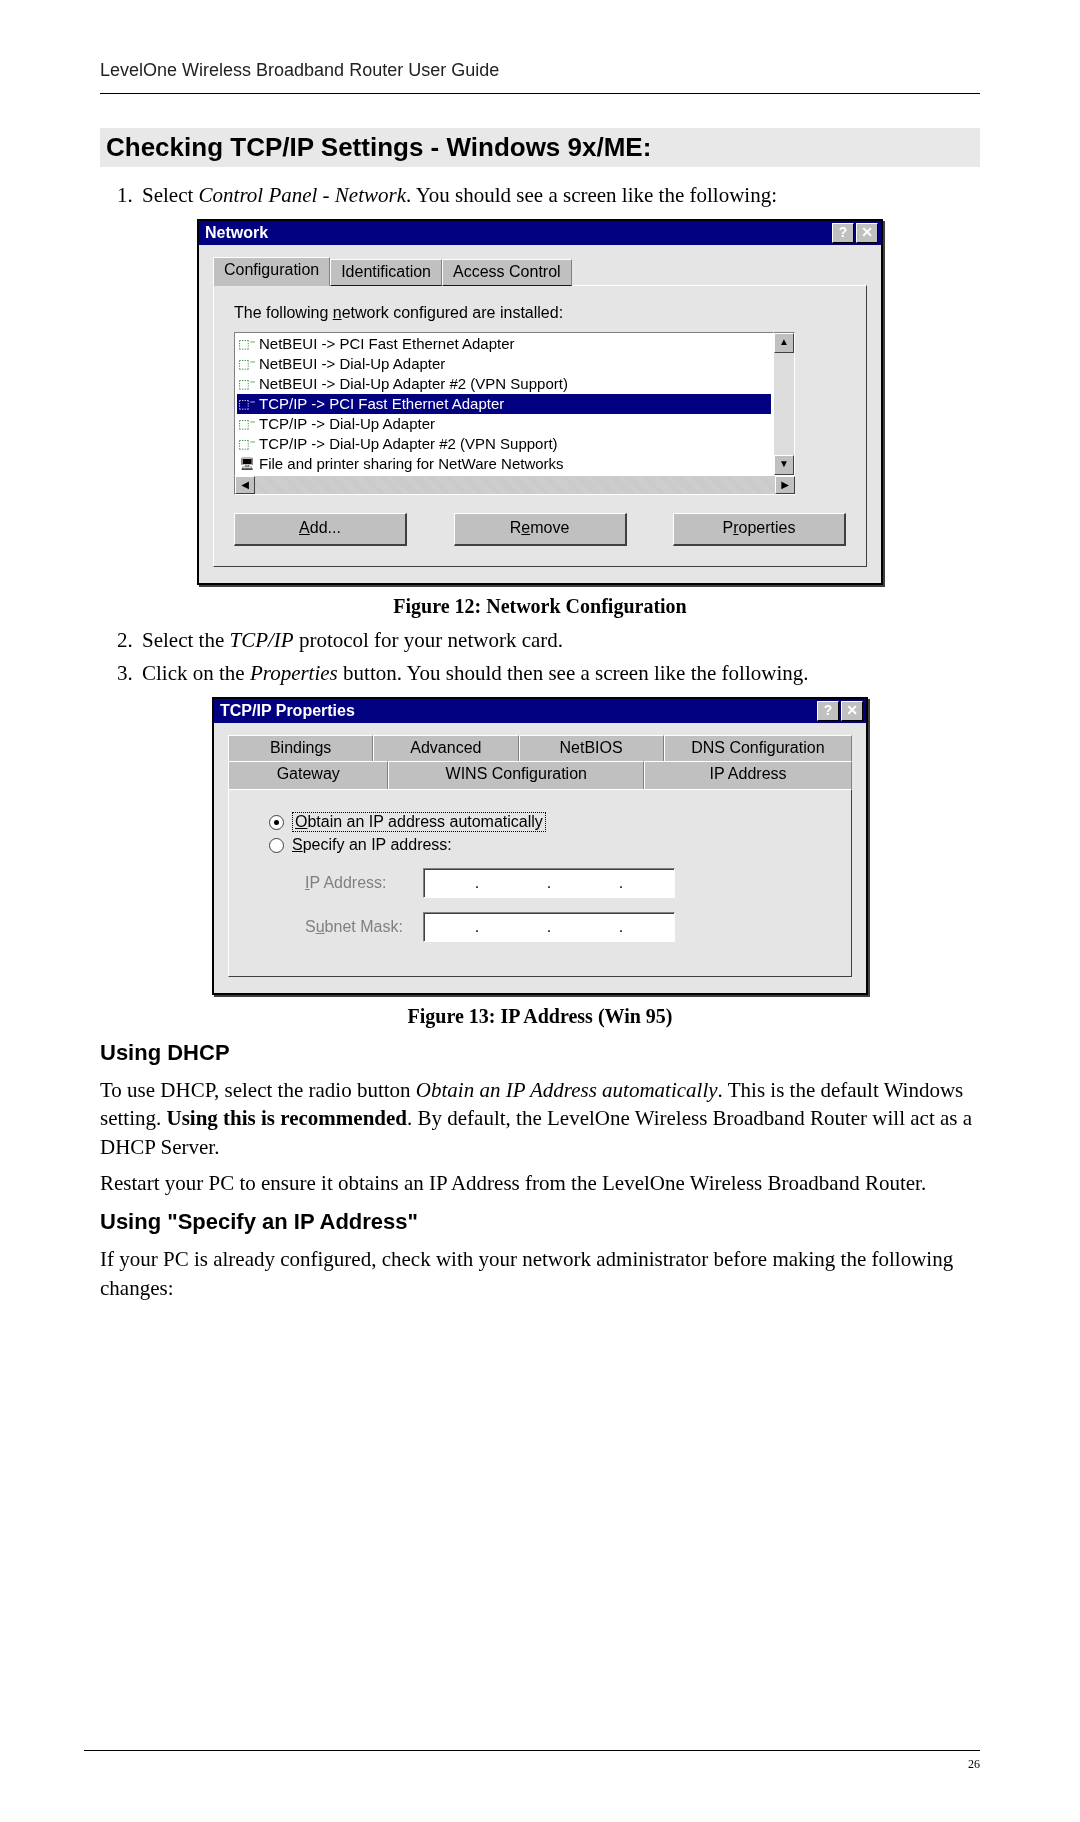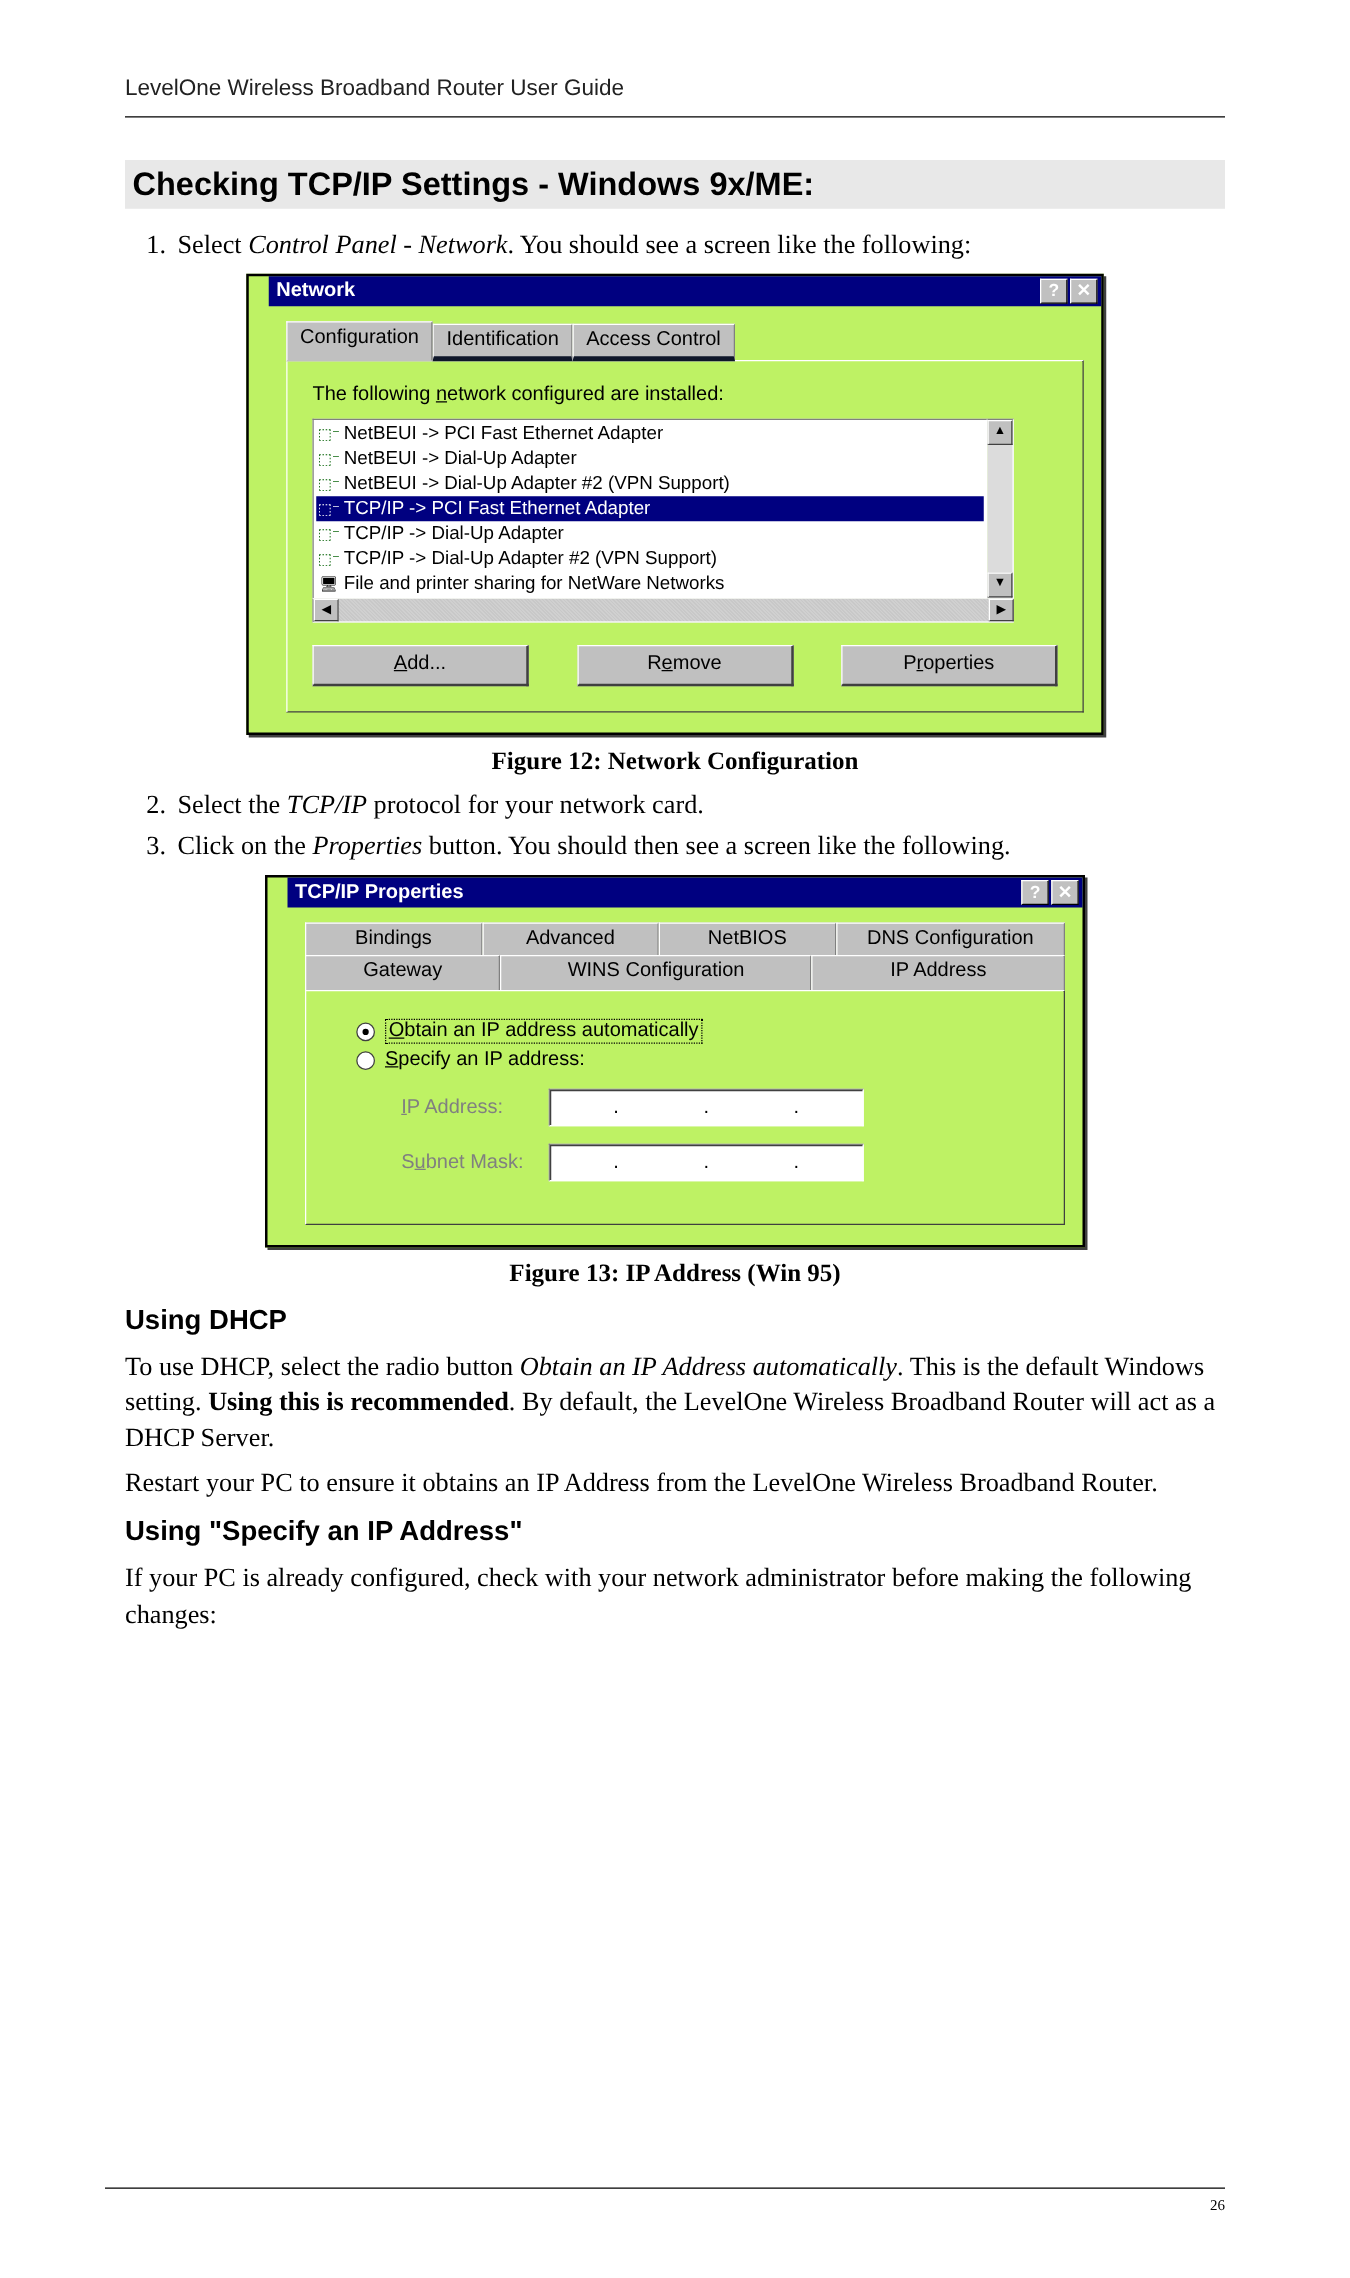--- a/index.html
+++ b/index.html
@@ -61,27 +61,26 @@
     font-size: 21px;
     line-height: 1.35;
     margin: 8px 0;
   }
   .italic { font-style: italic; }
   .bold   { font-weight: bold; }
 
   
   .dlg {
     font-family: 'MS Sans Serif', Tahoma, Arial, sans-serif;
-    background: #bef264;
+    background: #e5e5e5;
     border: 2px solid #000;
     box-shadow: 2px 2px 0 #404040;
     margin: 10px auto 8px auto;
     width: 686px;
     box-sizing: border-box;
-    padding-left: 16px;
   }
   .titlebar {
     background: #000080;
     color: #fff;
     display: flex;
     align-items: center;
     justify-content: space-between;
     padding: 2px 3px 2px 6px;
     font-weight: bold;
     font-size: 16px;
@@ -118,21 +117,21 @@
     font-size: 16px;
     position: relative;
   }
   .tab.active {
     border-bottom: 1px solid #c0c0c0;
     z-index: 2;
     font-weight: normal;
     padding-bottom: 6px;
   }
   .tab.inactive {
-    border-bottom: 4px solid #0f172a;
+    border-bottom: 1px solid #0f172a;
     margin-top: 2px;
   }
   .tab-panel {
     border-top: 1px solid #fff;
     border-left: 1px solid #fff;
     border-right: 1px solid #404040;
     border-bottom: 1px solid #404040;
     padding: 18px 20px 20px 20px;
   }
   .panel-label {

